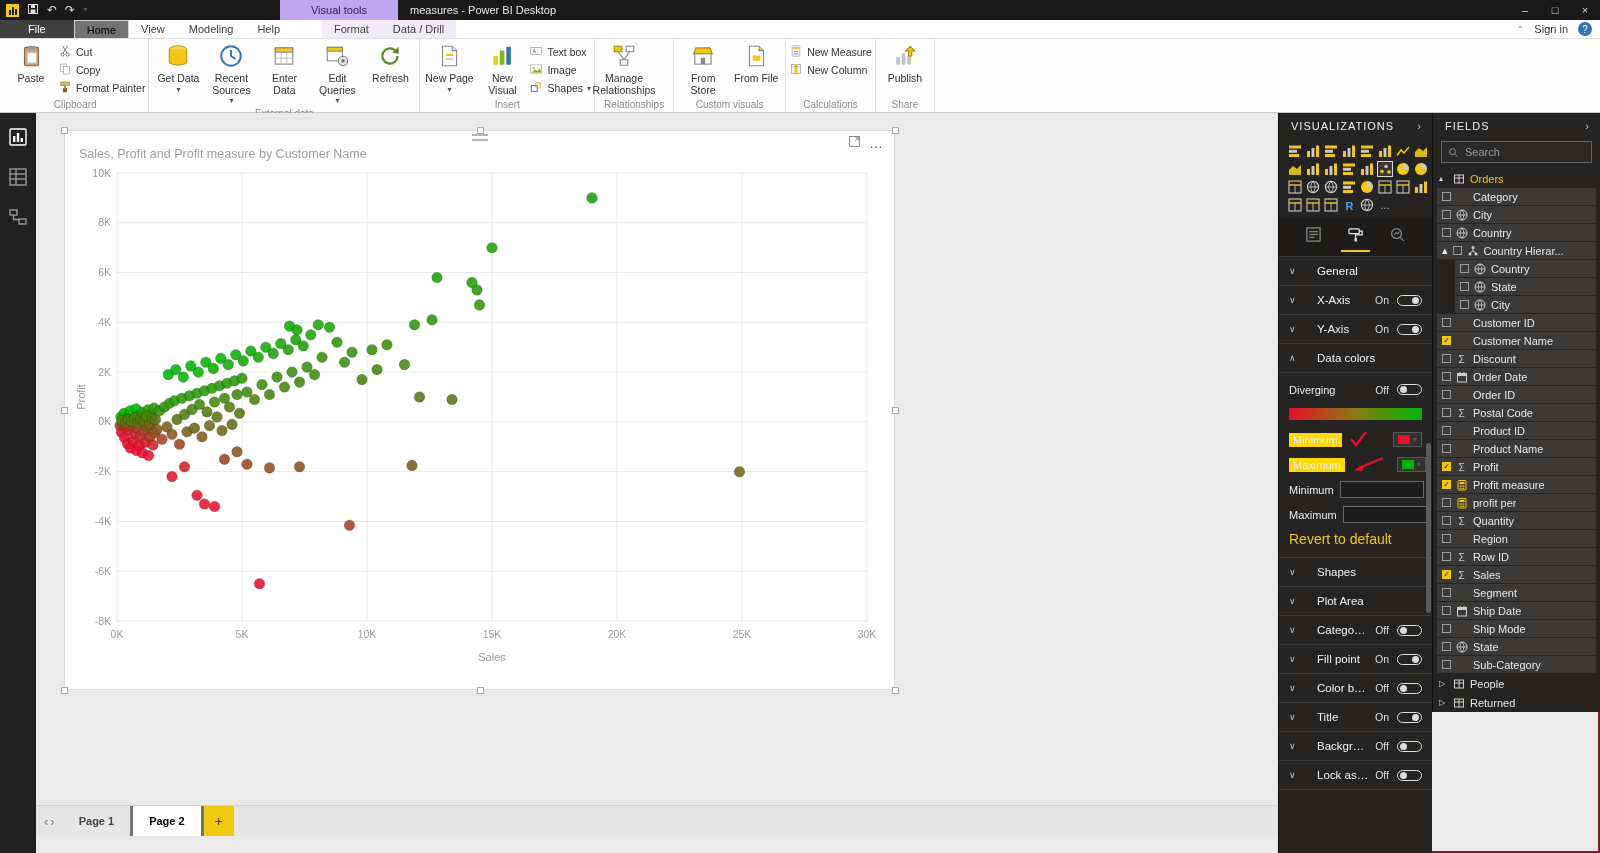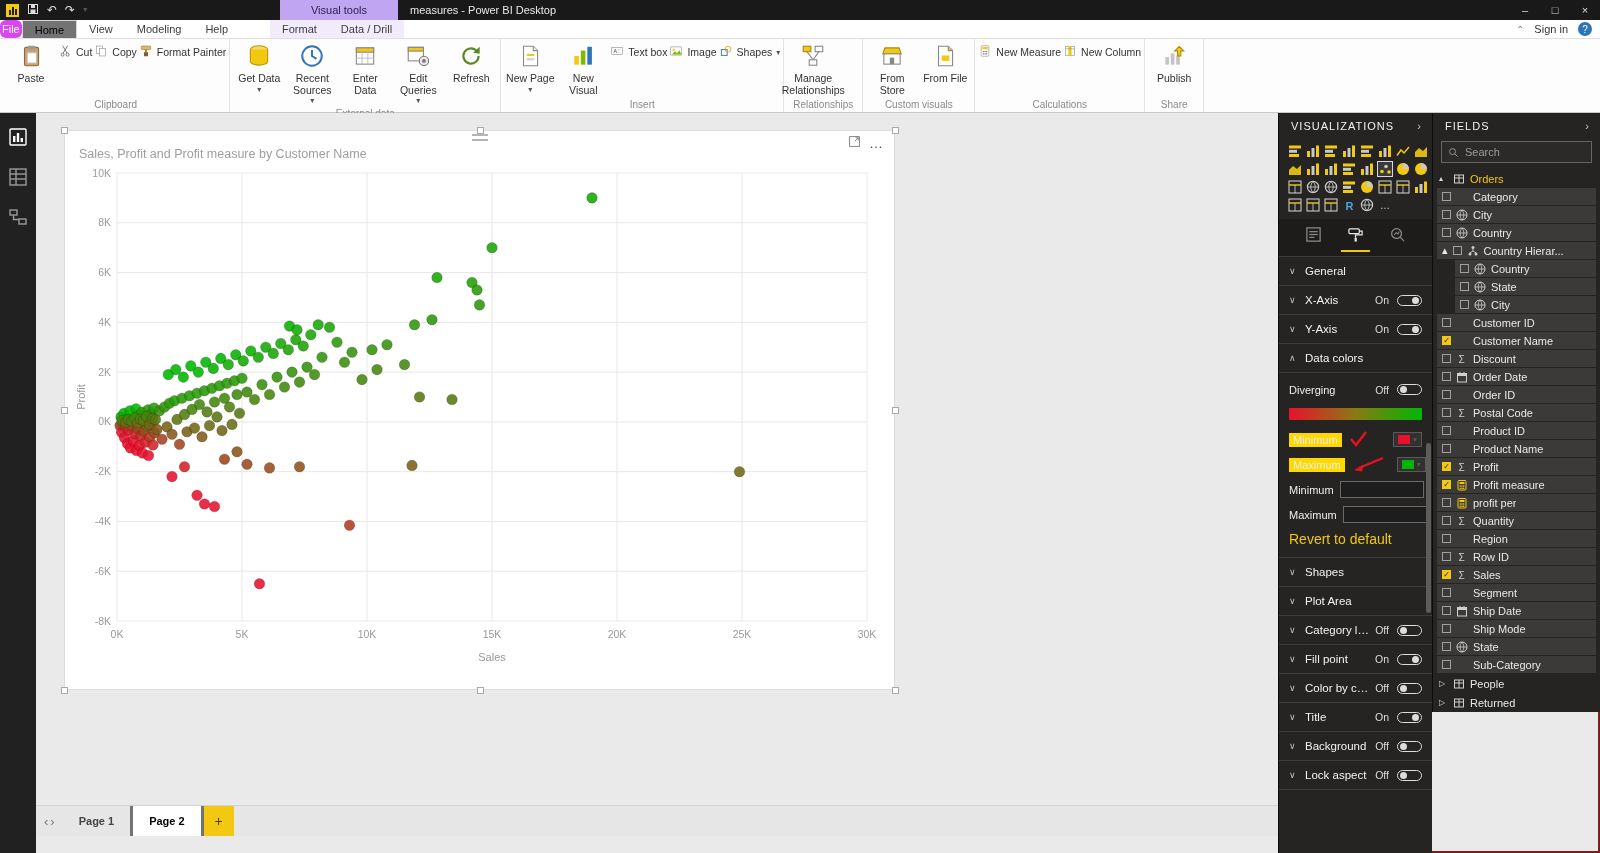--- a/index.html
+++ b/index.html
@@ -15,35 +15,35 @@
   .appicon i { display:block; width:2px; background:#222; }
   #visual-tools { position:absolute; left:280px; top:0; width:118px; height:20px; background:#c0a5f3; color:#2d2150; font-size:11px; display:flex; align-items:center; justify-content:center; }
   #app-title { position:absolute; left:410px; top:0; height:20px; display:flex; align-items:center; color:#e8e8e8; font-size:11px; }
   .win-controls { position:absolute; right:0; top:0; height:20px; display:flex; }
   .win-controls span { width:30px; height:20px; display:flex; align-items:center; justify-content:center; color:#ddd; font-size:11px; }
   .win-close { background:transparent; }
 
   
   #tabrow { position:absolute; left:0; top:20px; width:1600px; height:19px; background:#ffffff; border-bottom:1px solid #e0e0e0; display:flex; align-items:stretch; font-size:11px; }
   .rtab { padding:2px 12px; color:#3c3c3c; display:flex; align-items:center; }
-  .rtab.file { background:#d946ef; color:#fff; padding:2px 2px;border-radius:6px; }
+  .rtab.file { background:#404040; color:#fff; padding:2px 28px; }
   .rtab.active { background:#737373; border:1px solid #d5d5d5; border-bottom:none; color:#000; }
   #ctx-tabs { display:flex; margin-left:30px; background:#f1ebfc; }
   #tabrow-right { margin-left:auto; display:flex; align-items:center; gap:10px; padding-right:8px; }
   #sign-in { color:#333; }
   .help-circle { width:14px; height:14px; border-radius:50%; background:#2e75b6; color:#fff; font-size:10px; display:flex; align-items:center; justify-content:center; }
   .collapse-caret { color:#888; font-size:10px; }
 
   
   #ribbon { position:absolute; left:0; top:39px; width:1600px; height:74px; background:#fdfdfd; border-bottom:1px solid #c9c9c9; display:flex; align-items:stretch; padding-left:2px; }
   .rgroup { display:flex; flex-direction:column; border-right:1px solid #e3e3e3; padding:1px 3px 0 3px; }
   .rgroup-content { display:flex; align-items:flex-start; gap:1px; flex:1; }
   .rgroup-label { text-align:center; font-size:10px; color:#8a8a8a; padding:1px 6px 2px; white-space:nowrap; }
   .rbtn-big { width:52px; min-height:56px; display:flex; flex-direction:column; align-items:center; gap:1px; padding:3px 1px 1px; font-size:10.5px; line-height:1.12; color:#333; text-align:center; background:none; border:none; cursor:default; }
-  .rsmall-col { display:flex; justify-content:flex-end; gap:2px; padding-top:4px; }
+  .rsmall-col { display:flex; flex-direction:column; justify-content:flex-end; gap:2px; padding-top:4px; }
   .rbtn-small { display:flex; align-items:center; gap:4px; font-size:10.5px; color:#333; background:none; border:none; white-space:nowrap; height:16px; cursor:default; }
   .caret { font-size:8px; color:#555; }
 
   
   #leftbar { position:absolute; left:0; top:113px; width:36px; height:740px; background:#212121; display:flex; flex-direction:column; align-items:center; gap:16px; padding-top:14px; }
   .navicon { color:#9a9a9a; }
   .navicon.active { color:#ffffff; }
 
   
   #canvas { position:absolute; left:36px; top:113px; width:1242px; height:740px; background:#eaeaea; }
@@ -71,21 +71,21 @@
   #viz-icons { display:grid; grid-template-columns:repeat(8,1fr); gap:2px; padding:4px 8px 6px; }
   .vicon { width:16px; height:16px; display:flex; align-items:center; justify-content:center; background:none; border:1px solid transparent; }
   .vicon.sel { border:1px solid #d8d8d8; background:#3a3a3a; }
 
   #pane-tabs { display:flex; justify-content:space-around; align-items:center; padding:5px 14px 4px; border-bottom:1px solid #3c3c3c; background:#1d1c1b; }
   .ptab { opacity:.55; padding:2px 6px 3px; border-bottom:2px solid transparent; }
   .ptab.sel { opacity:1; border-bottom:2px solid #f2c811; }
 
   .fsec { height:29px; display:flex; align-items:center; gap:6px; padding:0 10px; border-bottom:1px solid #3c3c3c; font-size:11.5px; }
   .fsec .chev { color:#c2c2c2; font-size:9px; width:10px; }
-  .fsec .lbl { flex:1; color:#f2f2f2; white-space:nowrap; overflow:hidden; text-overflow:ellipsis; }
+  .fsec .lbl { flex:1; color:#f2f2f2; white-space:nowrap; overflow:hidden; text-overflow:ellipsis;margin-left:12px; }
   .tstate { font-size:10.5px; color:#dcdcdc; margin-right:2px; }
   .tpill { width:25px; height:11px; border:1px solid #dcdcdc; border-radius:7px; position:relative; }
   .tknob { position:absolute; top:1px; width:7px; height:7px; border-radius:50%; background:#dcdcdc; }
   .tknob.on { right:2px; } .tknob.off { left:2px; }
 
   #dc-content { padding:4px 10px 8px; border-bottom:1px solid #3c3c3c; position:relative; }
   .dc-row { display:flex; align-items:center; height:25px; gap:6px; font-size:11px; }
   .dc-row .lbl { flex:1; color:#eee; }
   .hl-yellow { background:#ffd800; color:#161616; padding:1px 4px; flex:0 0 auto !important; }
   #dc-gradient { height:12px; margin:6px 0 7px; border-radius:1px; }

